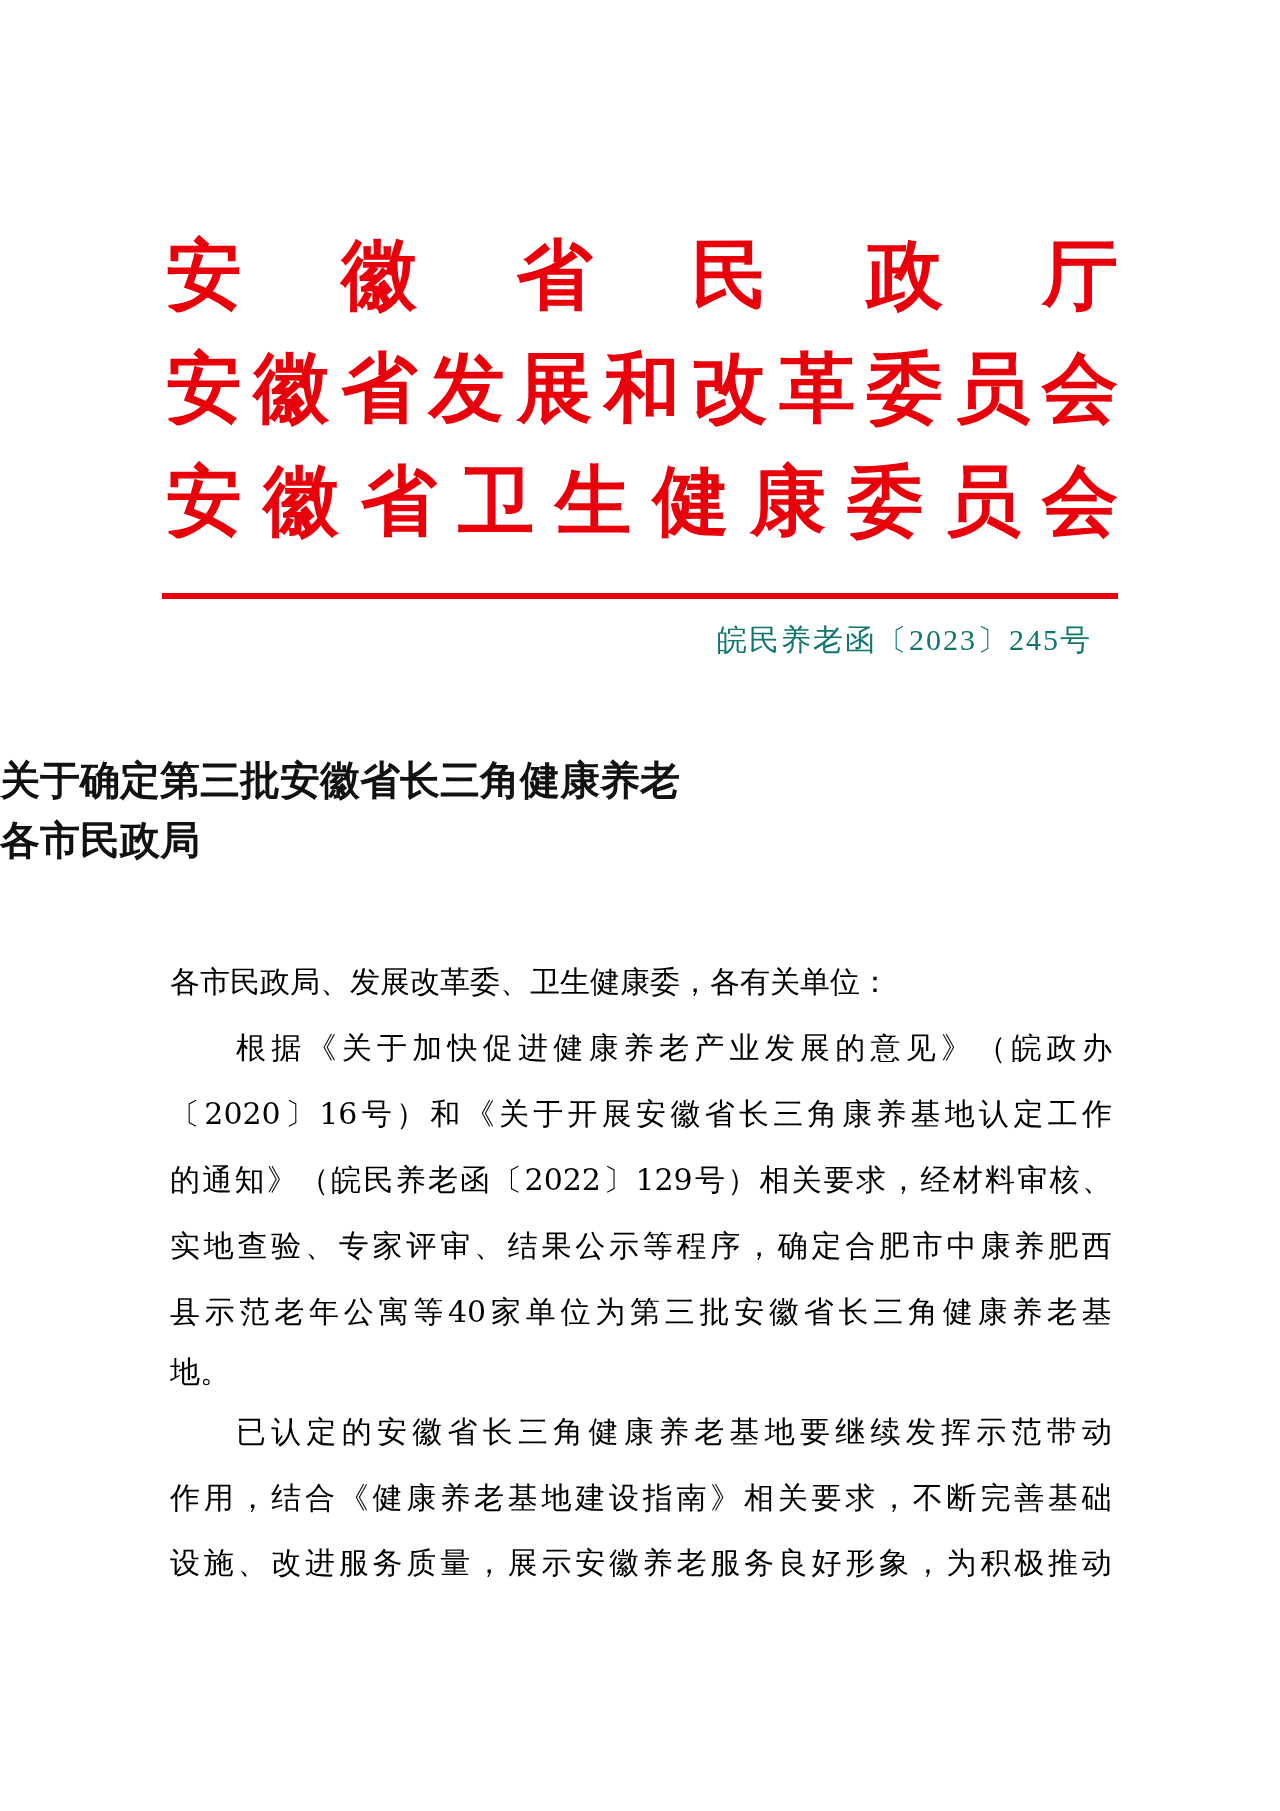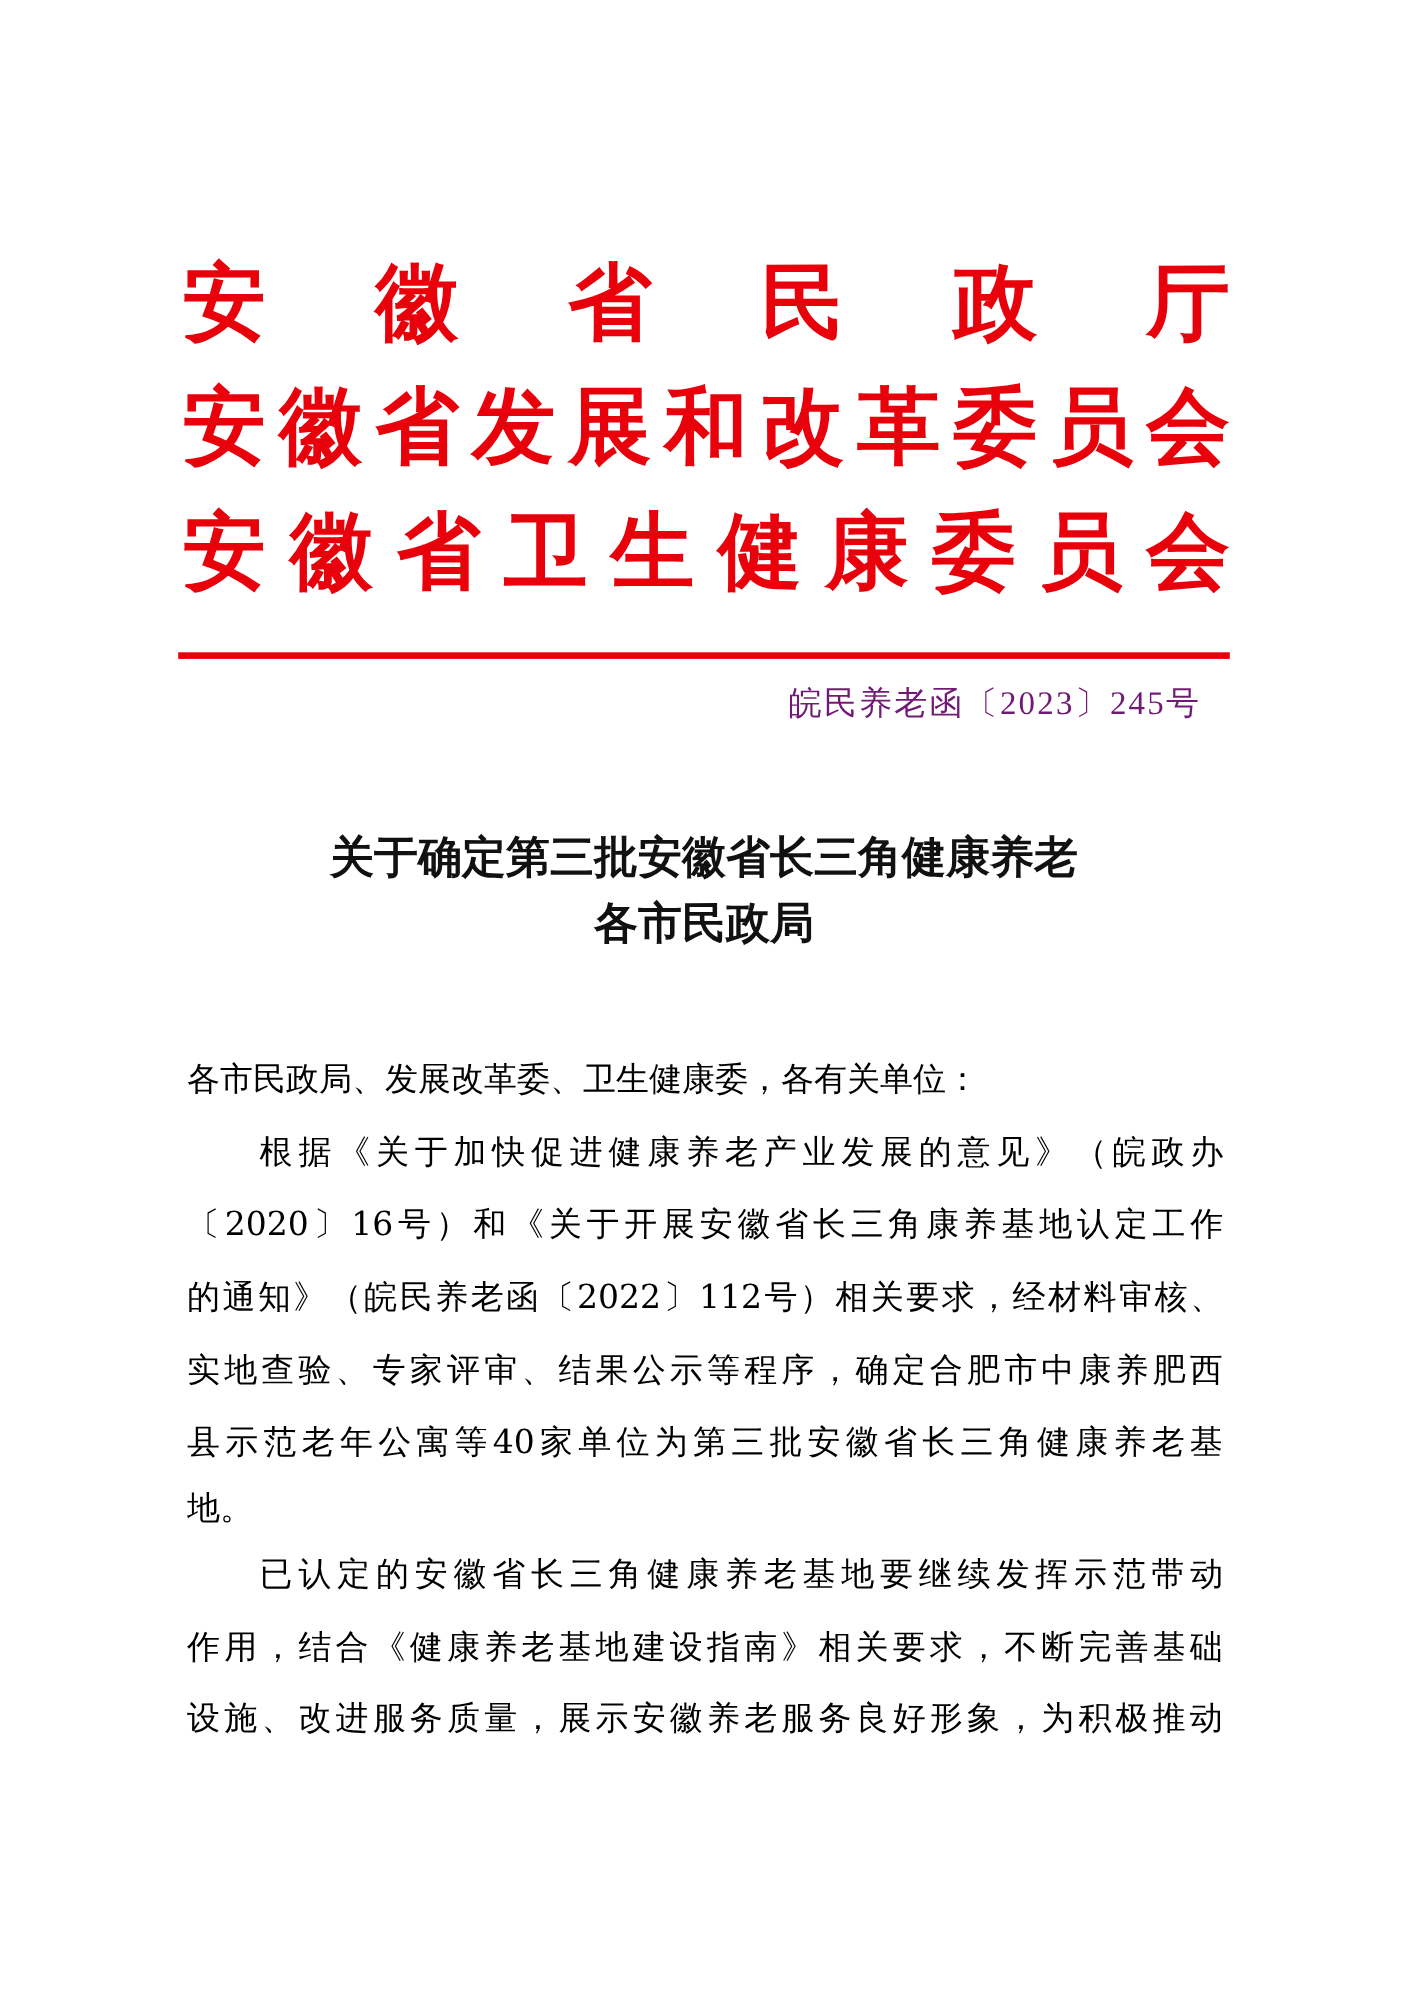--- a/index.html
+++ b/index.html
@@ -9,24 +9,24 @@
     font-family:"DejaVu Serif","Liberation Serif",serif;
     font-weight:bold; color:#e8000b; font-size:76px; line-height:90px;
     text-align:justify; text-align-last:justify; white-space:nowrap;
     letter-spacing:0;
   }
   .hdr span.j { display:flex; justify-content:space-between; }
   .rule { position:absolute; left:162px; top:593px; width:956px; height:6px; background:#e8000b; }
   .docno {
     position:absolute; right:188px; top:620px;
     font-family:"Liberation Serif","DejaVu Serif",serif;
-    font-size:30px; line-height:40px; color:#701a75; letter-spacing:2px;
+    font-size:30px; line-height:40px; color:#0f766e; letter-spacing:2px;
   }
   .title {
-    position:absolute; left:0; width:1280px; text-align:center;
+    position:absolute; left:0; width:1280px; text-align:left;
     font-family:"DejaVu Serif","Liberation Serif",serif; font-weight:bold;
     font-size:40px; line-height:60px; color:#111;
   }
   .line {
     position:absolute; left:170px; width:942px;
     font-family:"DejaVu Serif","Liberation Serif",serif;
     font-size:30px; line-height:40px; color:#000000; white-space:nowrap;
   }
   .line.j { display:flex; justify-content:space-between; }
   .line.j span { display:inline-block; }
@@ -147,21 +147,21 @@
     <span>》</span>
     <span>（</span>
     <span>皖</span>
     <span>民</span>
     <span>养</span>
     <span>老</span>
     <span>函</span>
     <span>〔</span>
     <span>2022</span>
     <span>〕</span>
-    <span>112</span>
+    <span>129</span>
     <span>号</span>
     <span>）</span>
     <span>相</span>
     <span>关</span>
     <span>要</span>
     <span>求</span>
     <span>，</span>
     <span>经</span>
     <span>材</span>
     <span>料</span>

